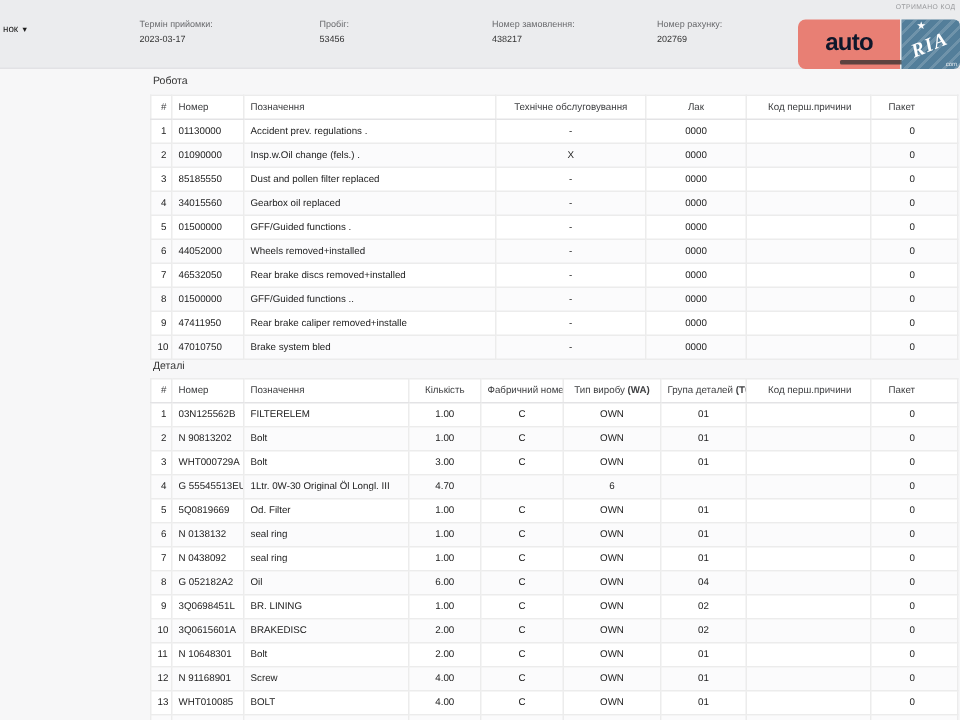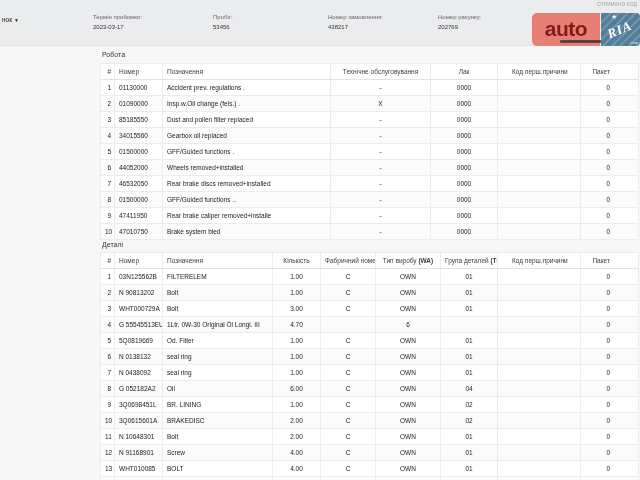--- a/index.html
+++ b/index.html
@@ -28,21 +28,21 @@
     letter-spacing:.3px;
   }
   
   .logo{position:absolute;top:13px;left:532px;width:108px;height:33px;}
   .logo-auto{
     position:absolute;left:0;top:0;width:68px;height:33px;
     border-radius:5px 0 0 5px;
     display:flex;align-items:center;justify-content:center;
   }
   .logo-auto span{
-    color:#7f1d1d;font-size:21px;font-weight:bold;letter-spacing:-.5px;
+    color:#0f172a;font-size:16px;font-weight:bold;letter-spacing:-.5px;
     margin-top:-2px;
   }
   .logo-ria{
     position:absolute;left:69px;top:0;width:39px;height:33px;
     border-radius:0 4px 4px 0;overflow:hidden;
   }
   .logo-ria .stripes{
     position:absolute;inset:0;
     background:repeating-linear-gradient(135deg,rgba(255,255,255,.16) 0 2px,transparent 2px 6px);
   }

